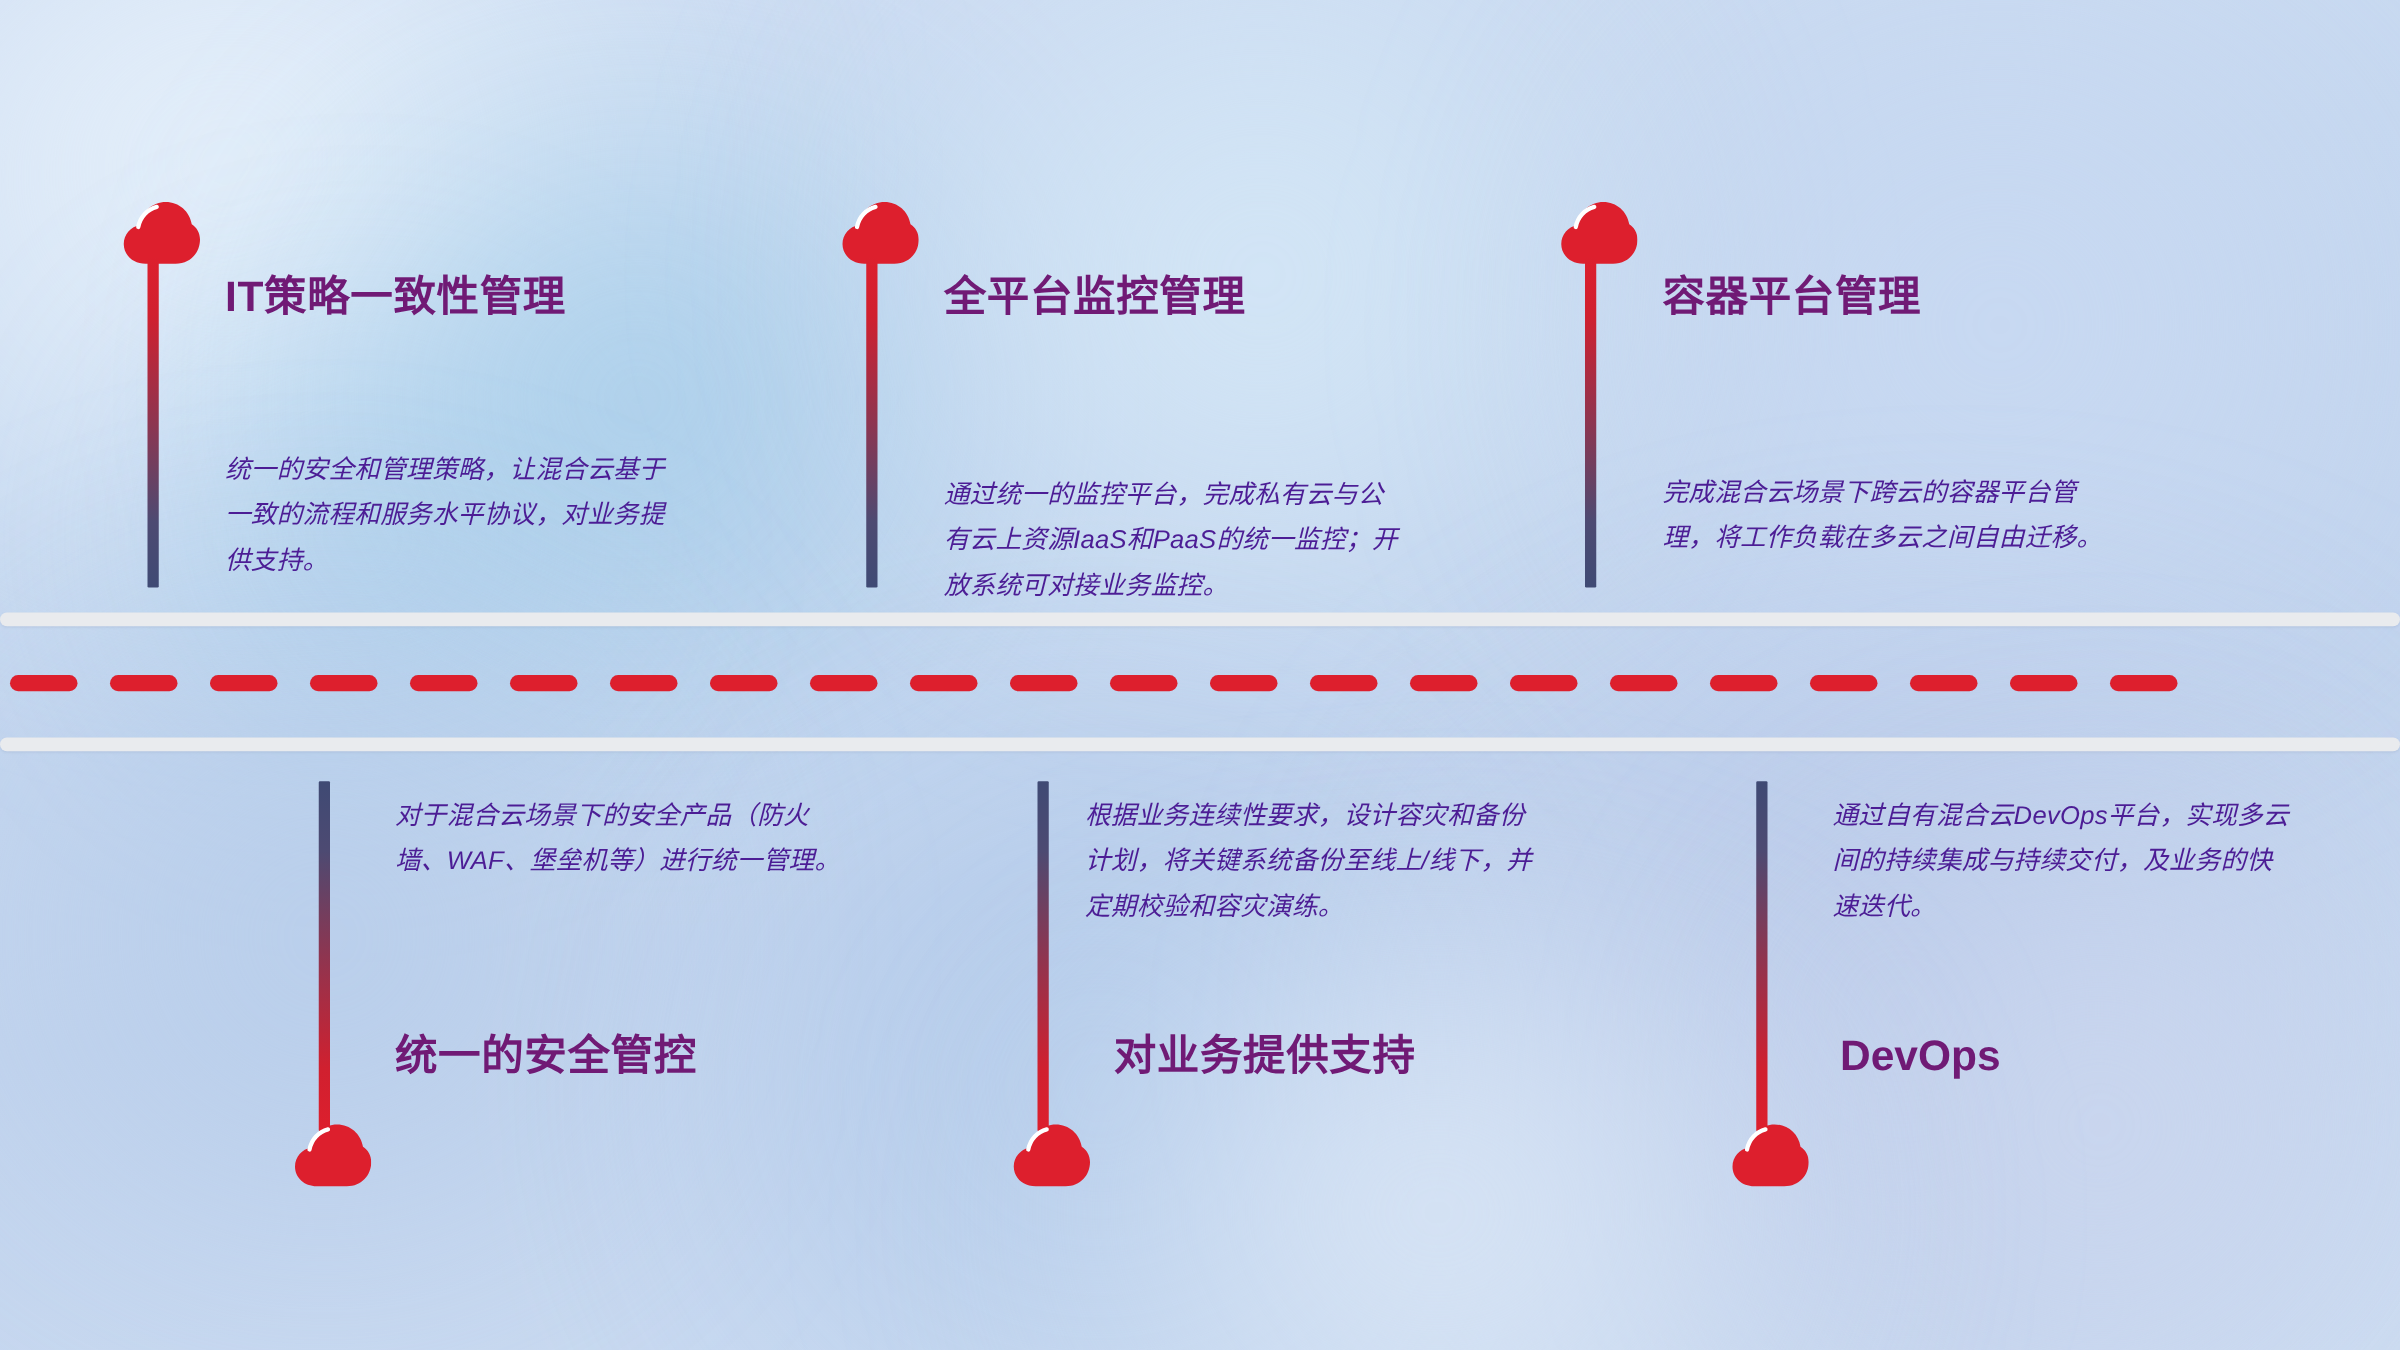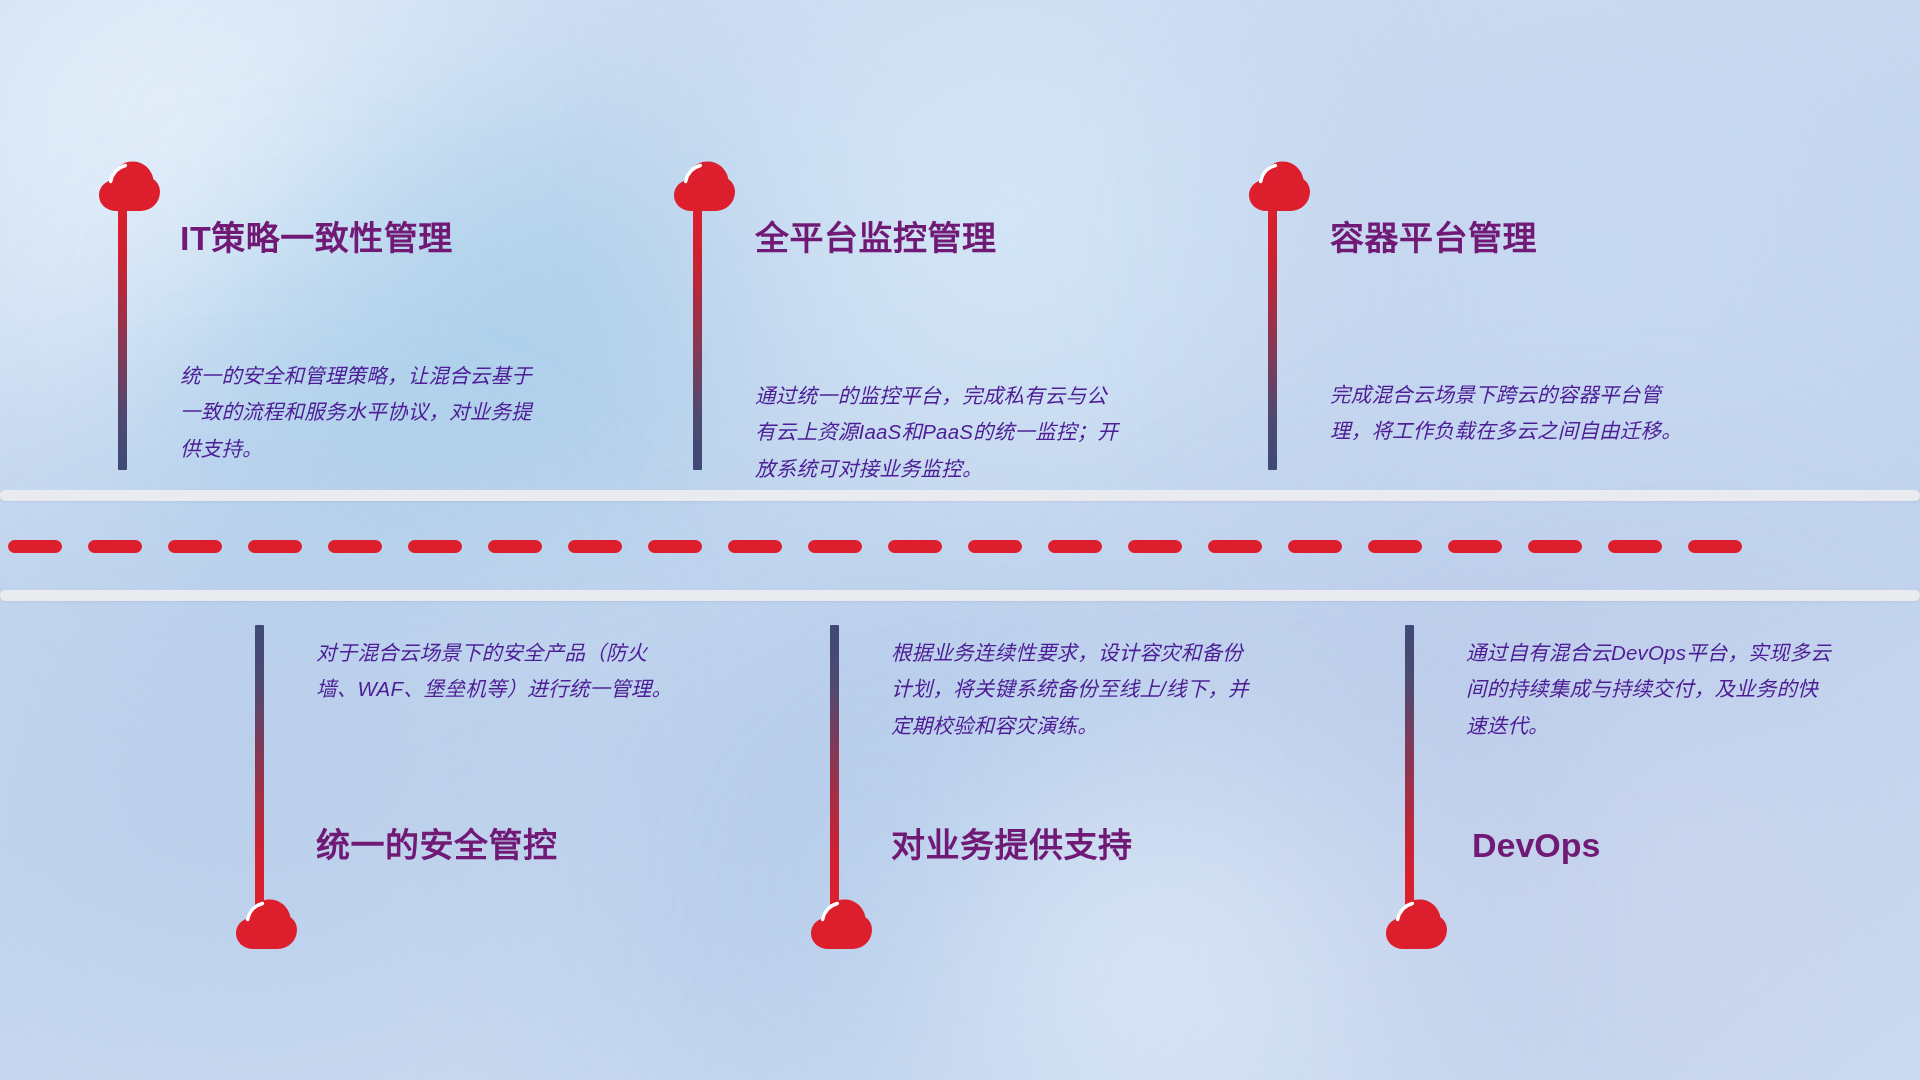--- a/index.html
+++ b/index.html
@@ -202,21 +202,21 @@
     <div class="cloud-icon" style="left:233px; top:898px;">
       <svg viewBox="0 0 64 52" xmlns="http://www.w3.org/2000/svg">
         <path d="M20.5 51C10.3 51 3 44 3 35.2 3 27.6 8.6 21.4 16 20 17.3 9.2 26.2 1.5 36.6 1.5c10.6 0 19.2 7.6 20.8 17.8C61.2 21.6 64 26.2 64 31.6 64 42 56.4 51 44.5 51z" fill="#dd1f2d"></path>
         <path d="M14.6 21.6c1.6-8.2 7.4-14.2 14.8-16.1" fill="none" stroke="#ffffff" stroke-width="3.4" stroke-linecap="round"></path>
       </svg>
     </div>
   </div>
 
   <div class="col">
     <div class="stem stem-up" style="left:830px; top:625px; height:280px;"></div>
-    <div class="body-text" style="left:891px; top:635px;">根据业务连续性要求，设计容灾和备份计划，将关键系统备份至线上/线下，并定期校验和容灾演练。</div>
+    <div class="body-text" style="left:868px; top:635px;">根据业务连续性要求，设计容灾和备份计划，将关键系统备份至线上/线下，并定期校验和容灾演练。</div>
     <div class="heading" style="left:891px; top:825px;">对业务提供支持</div>
     <div class="cloud-icon" style="left:808px; top:898px;">
       <svg viewBox="0 0 64 52" xmlns="http://www.w3.org/2000/svg">
         <path d="M20.5 51C10.3 51 3 44 3 35.2 3 27.6 8.6 21.4 16 20 17.3 9.2 26.2 1.5 36.6 1.5c10.6 0 19.2 7.6 20.8 17.8C61.2 21.6 64 26.2 64 31.6 64 42 56.4 51 44.5 51z" fill="#dd1f2d"></path>
         <path d="M14.6 21.6c1.6-8.2 7.4-14.2 14.8-16.1" fill="none" stroke="#ffffff" stroke-width="3.4" stroke-linecap="round"></path>
       </svg>
     </div>
   </div>
 
   <div class="col">

